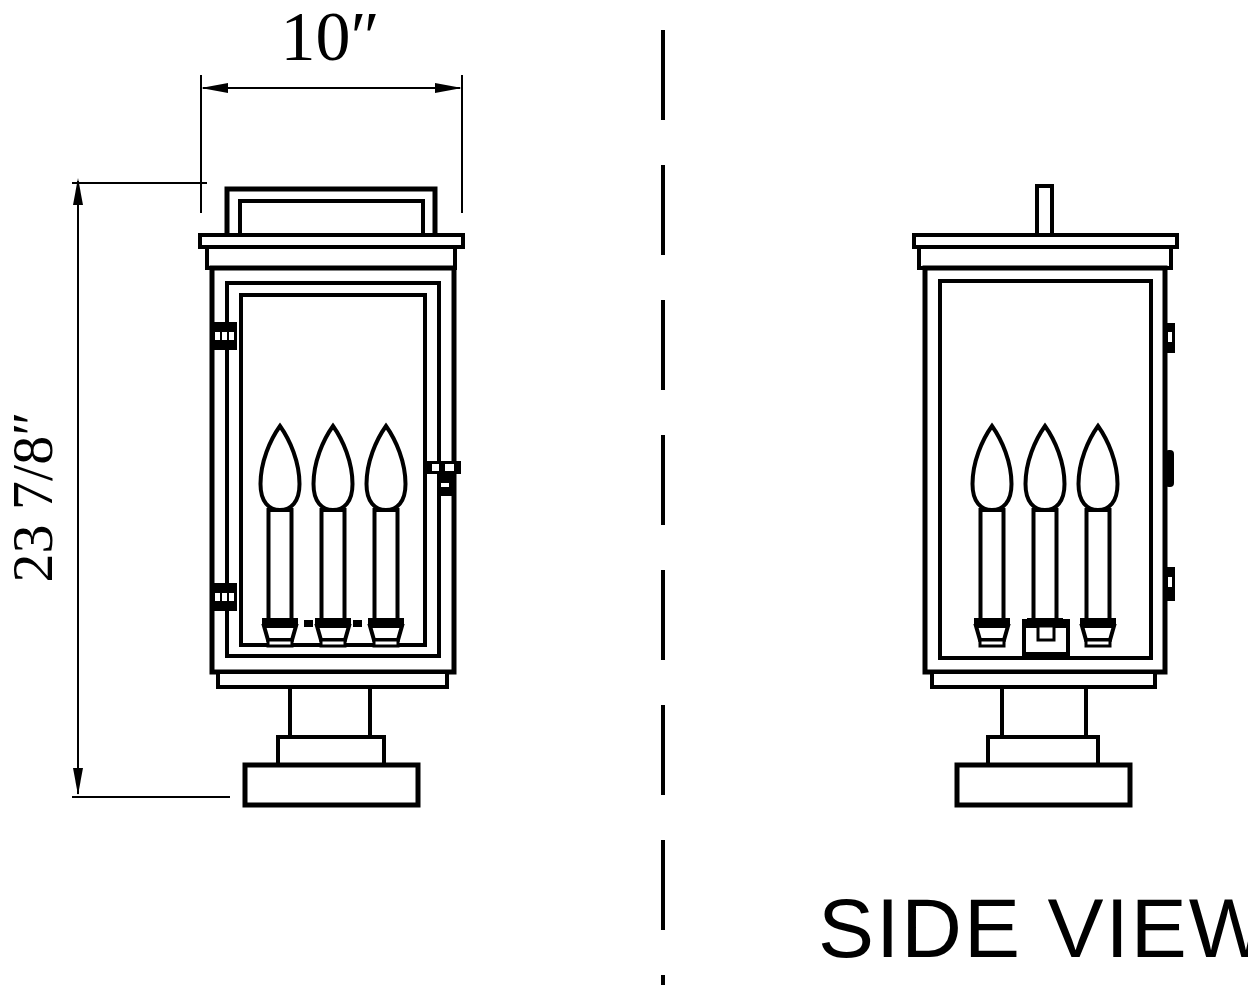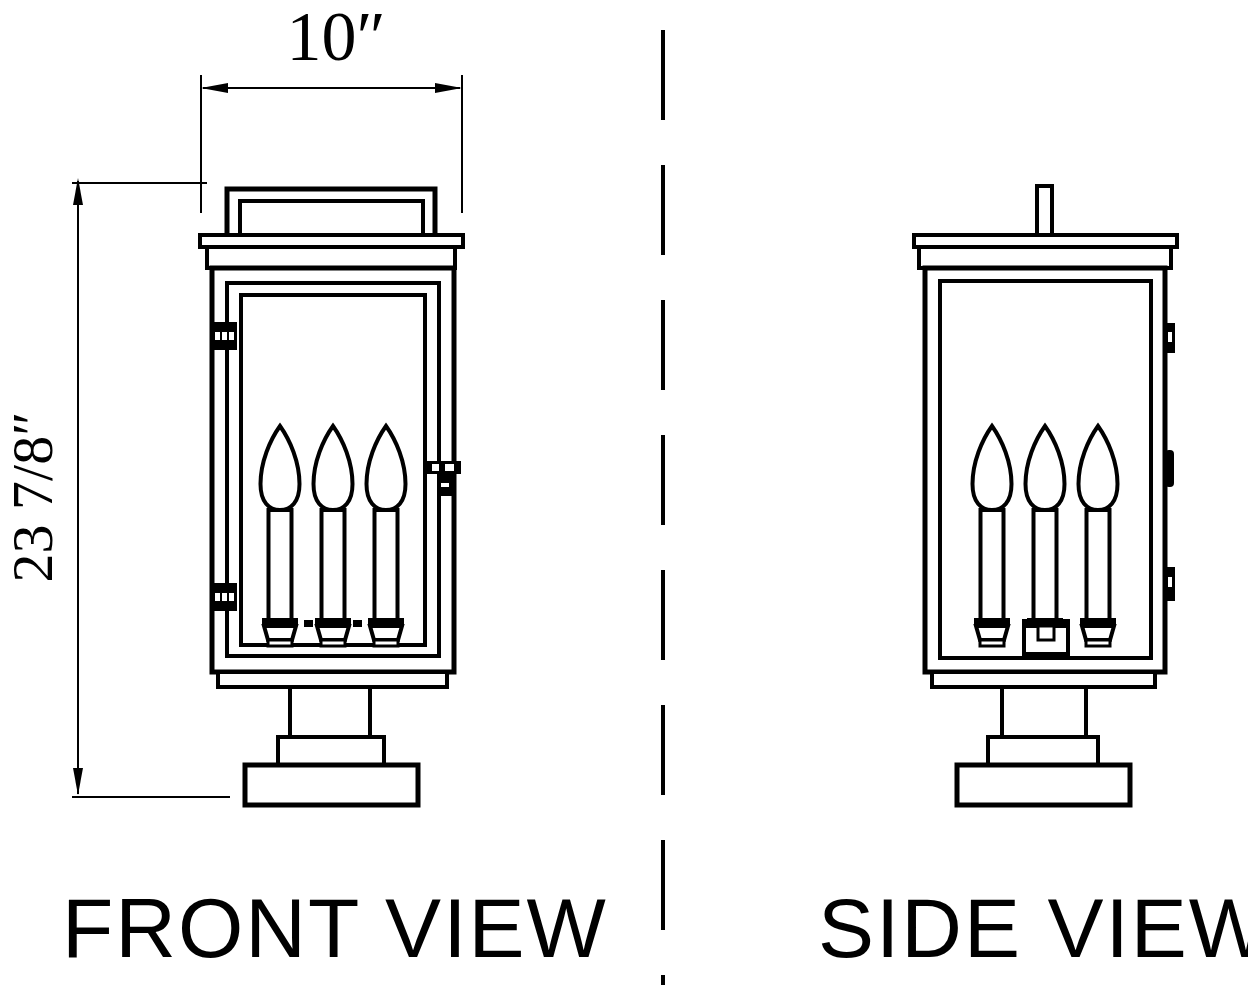--- a/index.html
+++ b/index.html
@@ -5,21 +5,21 @@
   html,body{margin:0;padding:0;background:#ffffff;}
   .canvas{
     position:relative;width:1248px;height:1004px;background:#ffffff;
     overflow:hidden;font-family:"Liberation Sans",sans-serif;
   }
   .drawing-svg{position:absolute;left:0;top:0;}
   .dim-label{
     position:absolute;color:#000;font-family:"Liberation Serif",serif;
     line-height:1;white-space:nowrap;text-align:center;
   }
-  .dim-label.width{left:251px;top:2px;width:170px;font-size:70px;}
+  .dim-label.width{left:245px;top:2px;width:170px;font-size:70px;}
   .dim-label.height{
     left:-96px;top:467px;width:260px;height:60px;font-size:58px;
     transform:rotate(-90deg);transform-origin:center center;
   }
   .view-label{
     position:absolute;top:886px;color:#000;font-size:84px;line-height:1;
     font-family:"Liberation Sans",sans-serif;letter-spacing:2px;white-space:nowrap;
   }
   .view-label.front{left:62px;}
   .view-label.side{left:818px;}
@@ -131,16 +131,15 @@
       <rect x="1002" y="687" width="84" height="50" fill="#fff" stroke="#000" stroke-width="4"></rect>
       <rect x="988" y="737" width="110" height="28" fill="#fff" stroke="#000" stroke-width="4"></rect>
       <rect x="957" y="765" width="173" height="40" fill="#fff" stroke="#000" stroke-width="5"></rect>
     </g>
   </svg>
 
   <div class="dim-label width">10″</div>
 
   <div class="dim-label height">23 7/8″</div>
 
-  <div class="view-label front">FRONT VIEW</div>
 
   <div class="view-label side">SIDE VIEW</div>
 </div>
 
 </body></html>

